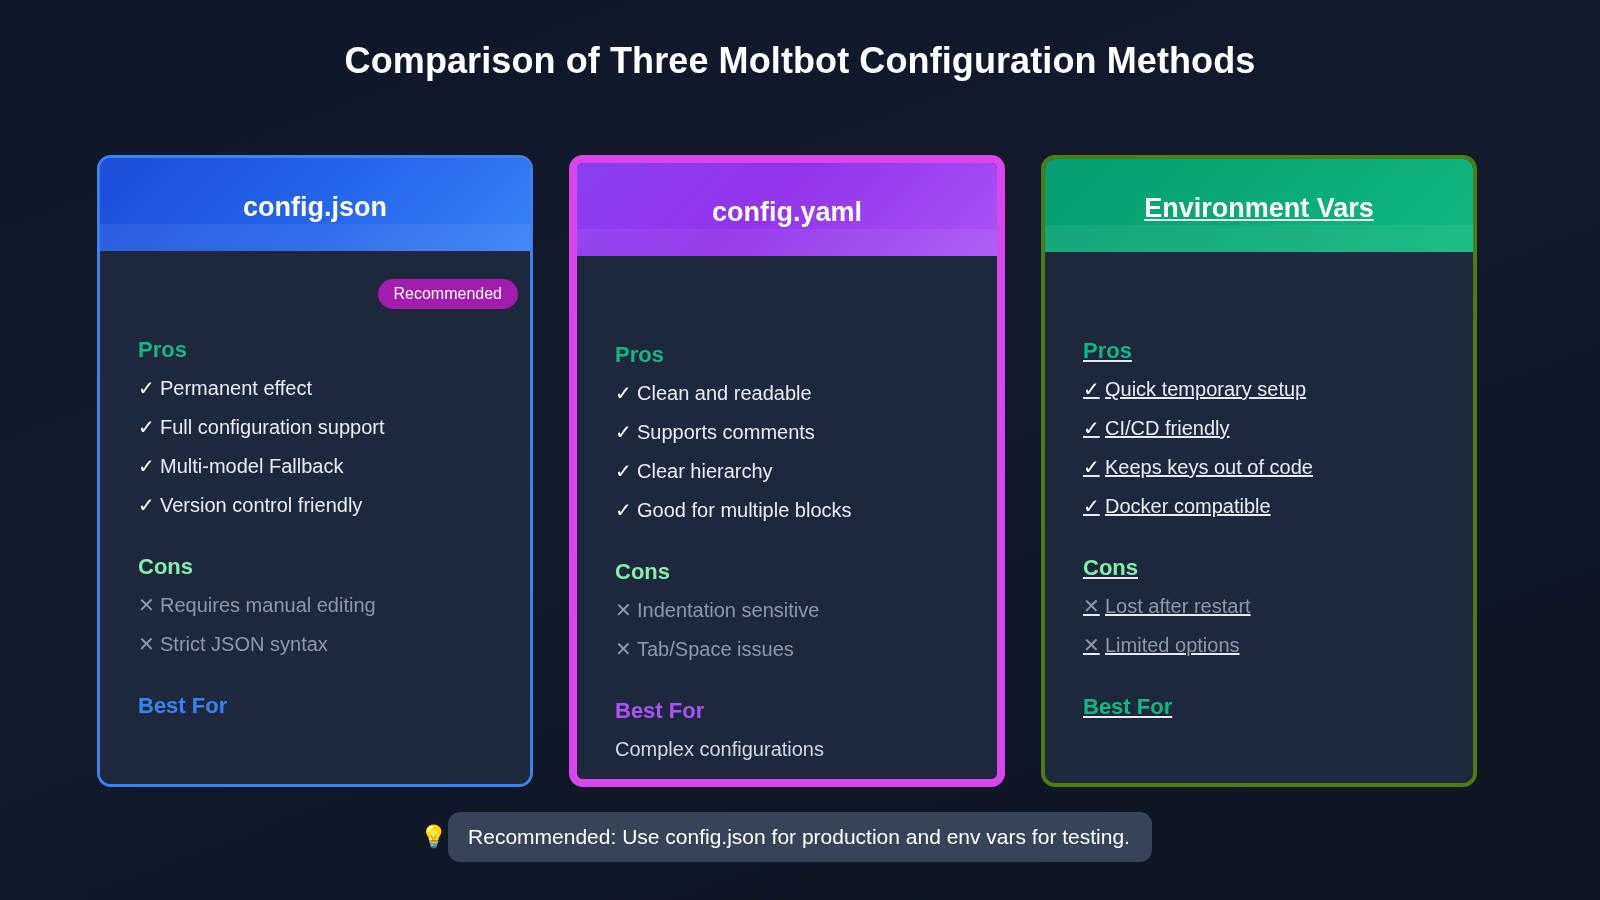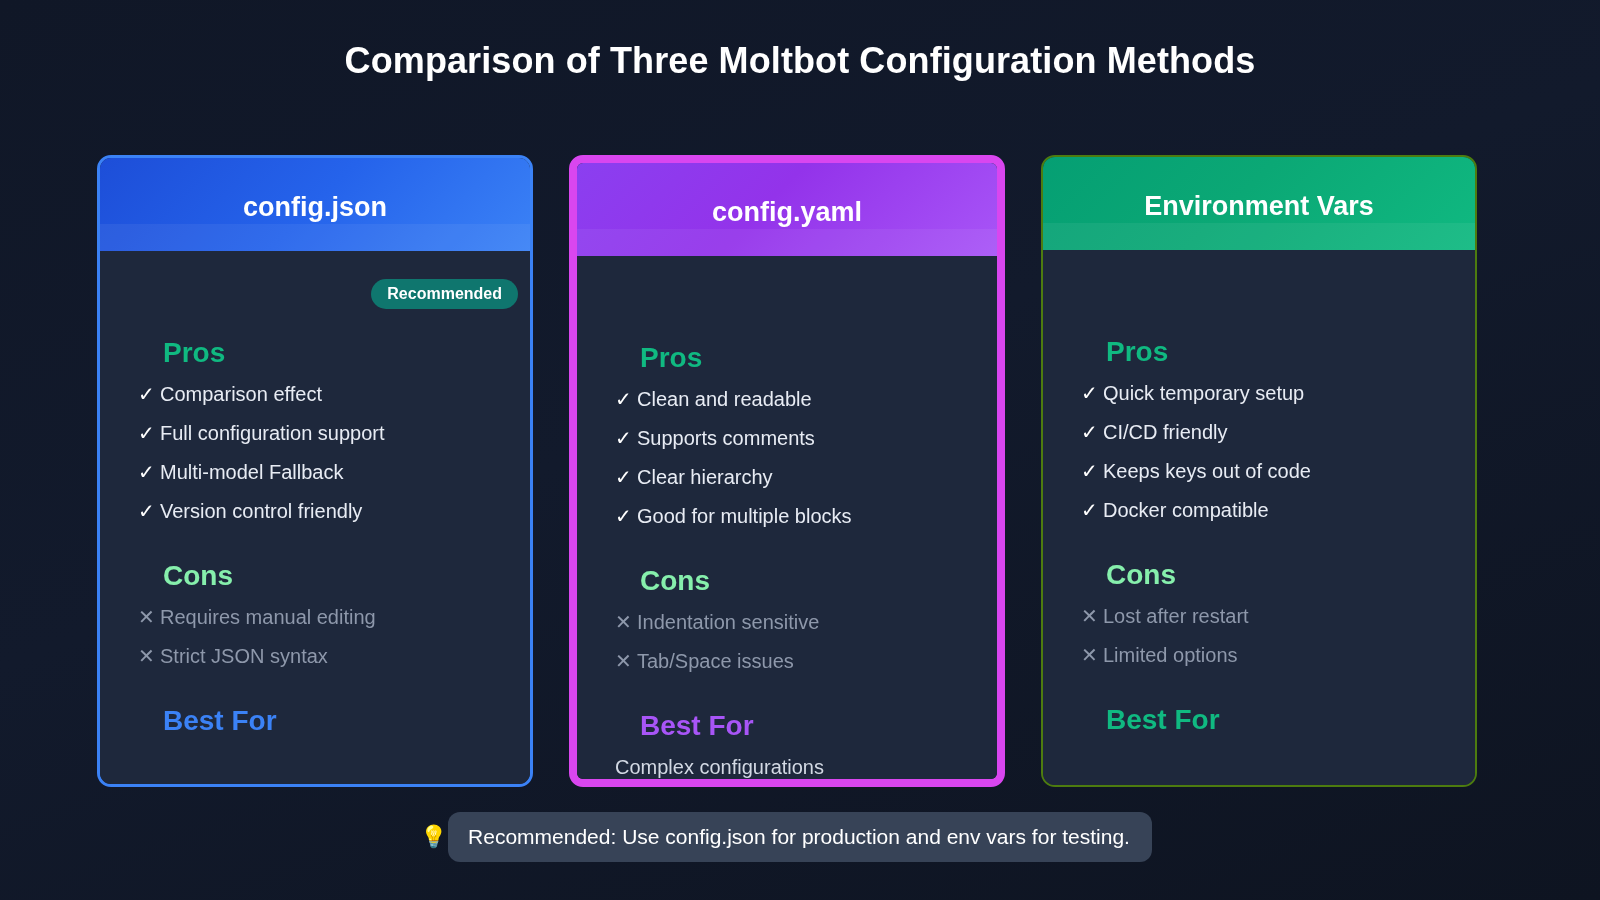--- a/index.html
+++ b/index.html
@@ -48,21 +48,21 @@
     height: 632px;
     border-radius: 14px;
     background: #1e283c;
     overflow: hidden;
     display: flex;
     flex-direction: column;
   }
 
   .card.accent-blue   { border: 3px solid #3b82f6; box-shadow: 0 0 0 0 rgba(0,0,0,0); }
   .card.accent-purple { border: 8px solid #d946ef; }
-  .card.accent-green  { border: 2px solid #4d7c0f; }
+  .card.accent-green  { border: 4px solid #4d7c0f; text-decoration: underline; }
 
   
   .card-header {
     position: relative;
     height: 93px;
     flex: 0 0 93px;
     display: flex;
     align-items: flex-start;
     justify-content: center;
     padding-top: 36px;
@@ -99,39 +99,38 @@
   }
 
   .badge-row {
     height: 62px;
     display: flex;
     justify-content: flex-end;
     align-items: flex-start;
     padding-right: 0px;
   }
   .badge {
-    background: #0f766e;
+    background: #a21caf;
     color: #ffffff;
     font-size: 16px;
-    font-weight: bold;
+    font-weight: normal;
     border-radius: 999px;
     padding: 7px 16px;
     line-height: 1;
     white-space: nowrap;
     margin-right: -24px;
     margin-top: 2px;
   }
   .badge-row.empty .badge { visibility: hidden; }
 
   .section-head {
-    font-size: 28px;
+    font-size: 22px;
     font-weight: bold;
     line-height: 1;
     margin-bottom: 17px;
-    margin-left: 25px;
   }
   .section-head.pros { color: #10b981; }
   .section-head.cons { color: #86efac; }
   .section-head.best-blue   { color: #3b82f6; }
   .section-head.best-purple { color: #a855f7; }
   .section-head.best-green  { color: #10b981; }
 
   .item-list { list-style: none; }
   .item {
     display: flex;
@@ -207,21 +206,21 @@
     </div>
     <div class="card-body">
       <div class="badge-row">
         <span class="badge">Recommended</span>
       </div>
 
       <div class="section-head pros">Pros</div>
       <ul class="item-list">
         <li class="item pro">
           <span class="glyph">✓</span>
-          <span>Comparison effect</span>
+          <span>Permanent effect</span>
         </li>
         <li class="item pro">
           <span class="glyph">✓</span>
           <span>Full configuration support</span>
         </li>
         <li class="item pro">
           <span class="glyph">✓</span>
           <span>Multi-model Fallback</span>
         </li>
         <li class="item pro">

